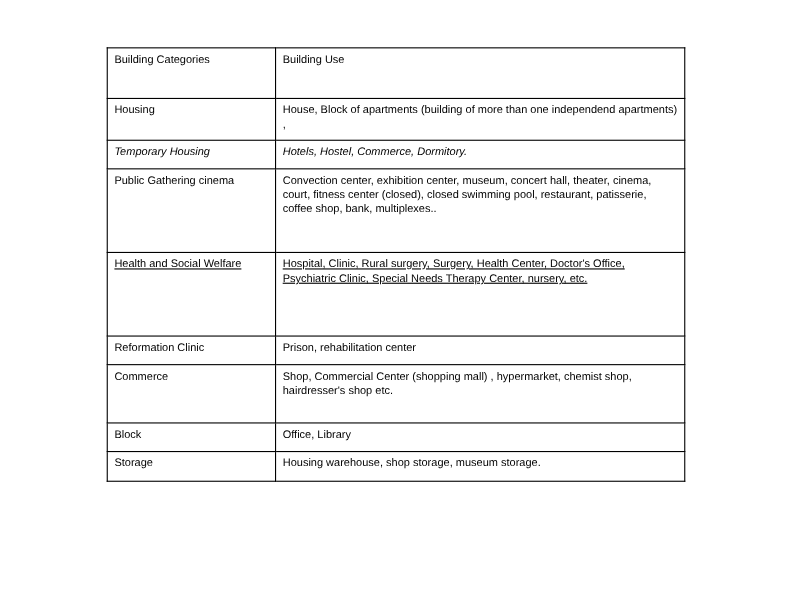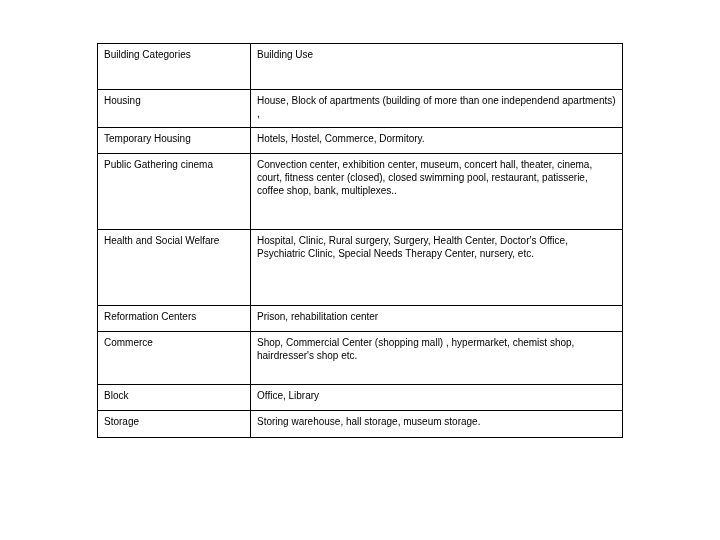--- a/index.html
+++ b/index.html
@@ -28,24 +28,24 @@
     line-height: 1.3;
     word-wrap: break-word;
   }
   col.col-cat { width: 153px; }
   col.col-use { width: 372px; }
   td.center { text-align: left; }
 
   
   tr.r-header { height: 46px; }
   tr.r0 { height: 38px; }
-  tr.r1 { height: 26px; }
+  tr.r1 { height: 26px; font-style: italic; }
   tr.r2 { height: 76px; }
   tr.r3 { height: 41px; }
-  tr.r4 { height: 76px; }
+  tr.r4 { height: 76px; text-decoration: underline; }
   tr.r5 { height: 26px; }
   tr.r6 { height: 53px; margin-top: 12px; }
   tr.r7 { height: 26px; }
   tr.r8 { height: 27px; }
 </style>
 </head>
 <body>
 
 <table class="building-table">
   <colgroup>
@@ -73,32 +73,32 @@
       <td>Convection center, exhibition center, museum, concert hall, theater, cinema, court, fitness center (closed), closed swimming pool, restaurant, patisserie, coffee shop, bank, multiplexes..</td>
     </tr>
 
 
     <tr class="r4">
       <td>Health and Social Welfare</td>
       <td>Hospital, Clinic, Rural surgery, Surgery, Health Center, Doctor's Office, Psychiatric Clinic, Special Needs Therapy Center, nursery, etc.</td>
     </tr>
 
     <tr class="r5">
-      <td>Reformation Centers</td>
+      <td>Reformation Clinic</td>
       <td>Prison, rehabilitation center</td>
     </tr>
 
     <tr class="r6">
       <td class="center">Commerce</td>
       <td>Shop, Commercial Center (shopping mall) , hypermarket, chemist shop, hairdresser's shop etc.</td>
     </tr>
 
     <tr class="r7">
       <td class="center">Block</td>
       <td>Office, Library</td>
     </tr>
 
     <tr class="r8">
       <td>Storage</td>
-      <td>Storing warehouse, hall storage, museum storage.</td>
+      <td>Housing warehouse, shop storage, museum storage.</td>
     </tr>
   </tbody>
 </table>
 
 </body></html>

